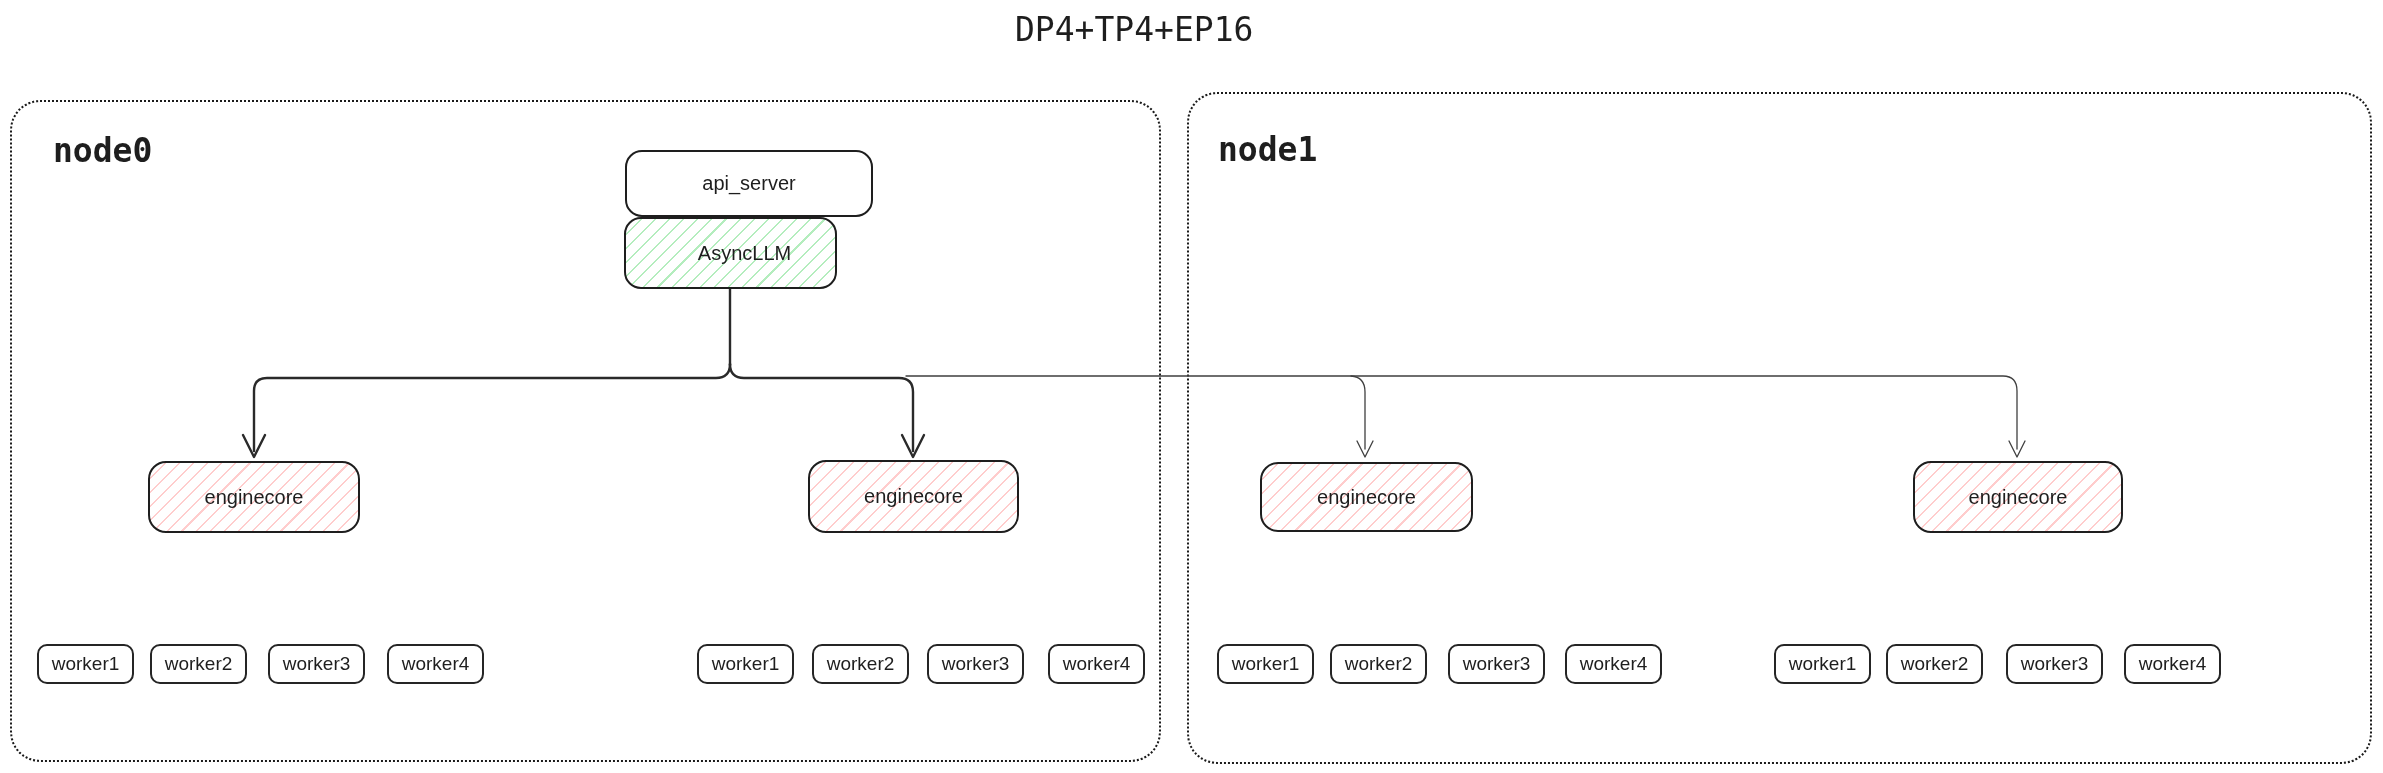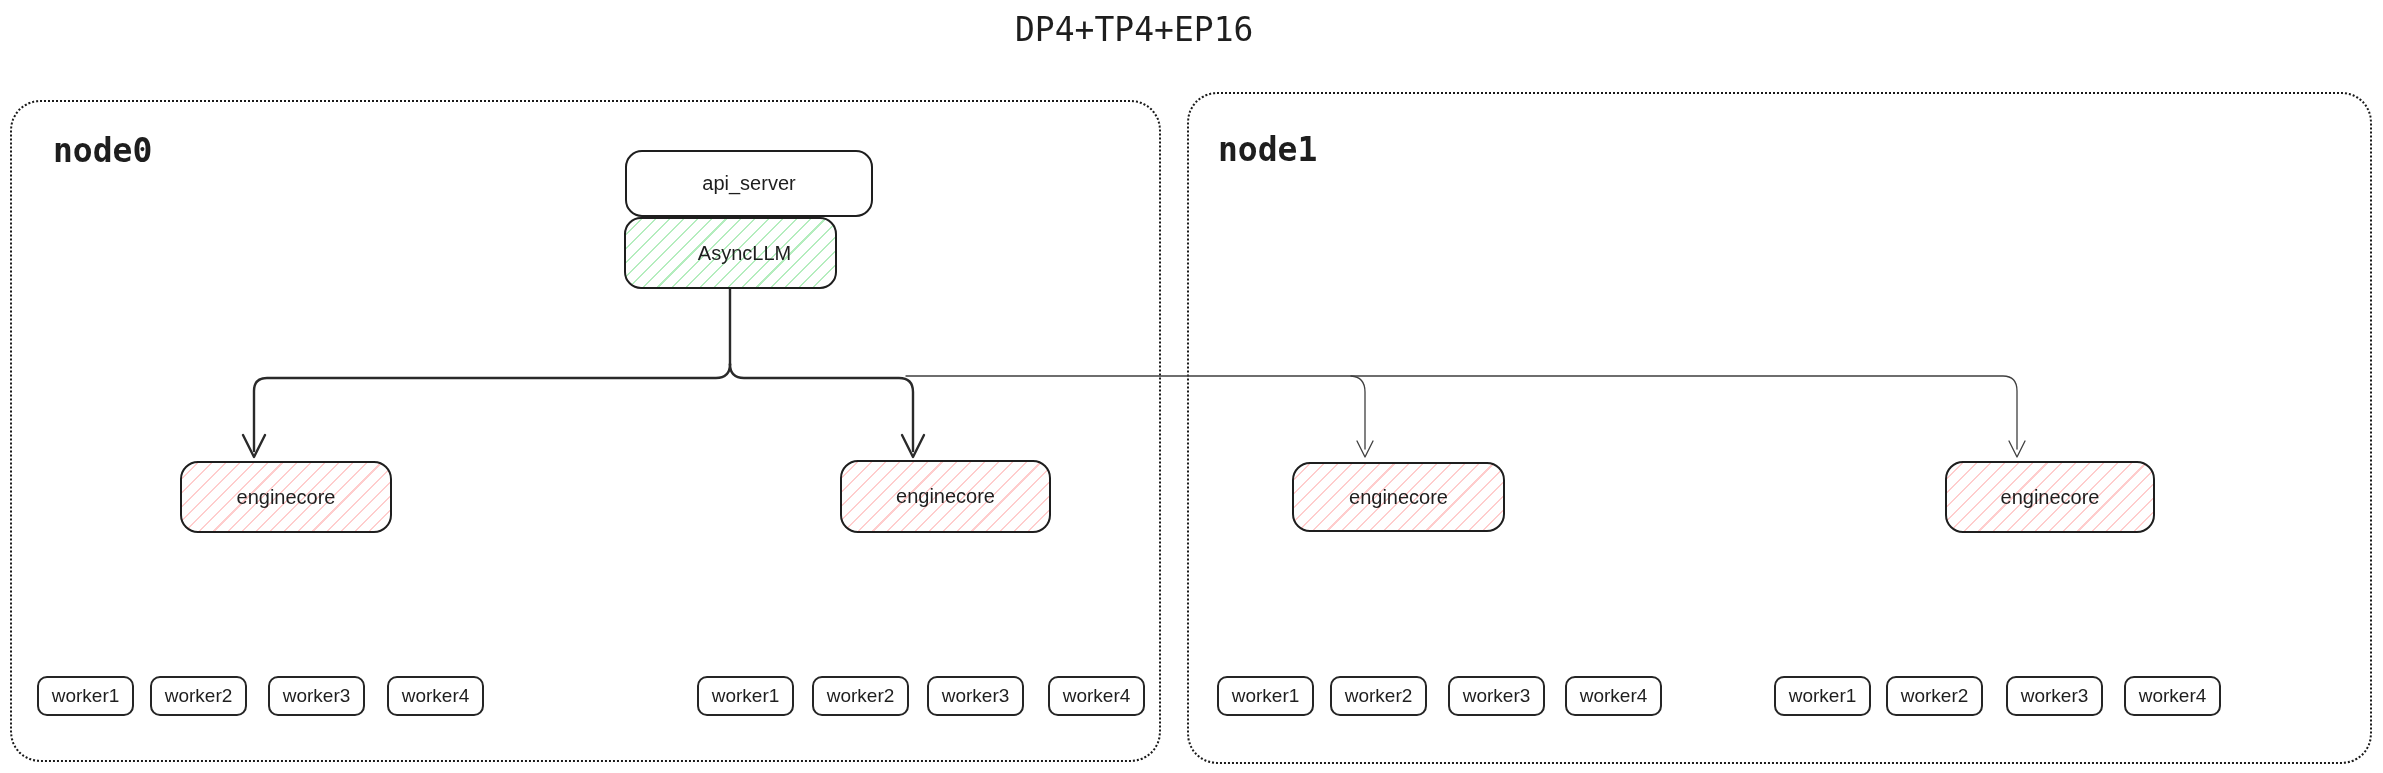--- a/index.html
+++ b/index.html
@@ -51,21 +51,21 @@
     background-color: #ffffff;
     display: flex;
     align-items: center;
     justify-content: center;
     color: #1e1e1e;
     white-space: nowrap;
   }
   .big { border-radius: 17px; font-size: 20px; }
   .api  { left: 625px; top: 150px; width: 248px; height: 67px; }
   .llm  { left: 624px; top: 217px; width: 213px; height: 72px; padding-left: 28px; }
-  .eng  { border-radius: 18px; font-size: 20px; margin-left: 32px; }
+  .eng  { border-radius: 18px; font-size: 20px; }
   .eng.e1 { left: 148px;  top: 461px; width: 212px; height: 72px; }
   .eng.e2 { left: 808px;  top: 460px; width: 211px; height: 73px; }
   .eng.e3 { left: 1260px; top: 462px; width: 213px; height: 70px; }
   .eng.e4 { left: 1913px; top: 461px; width: 210px; height: 72px; }
   .hatch-green {
     background-image: repeating-linear-gradient(135deg,
       rgba(105,219,124,0.50) 0px, rgba(105,219,124,0.50) 1.5px,
       transparent 1.5px, transparent 10px);
   }
   .hatch-red {
@@ -81,21 +81,20 @@
     height: 40px;
     border: 2px solid #252525;
     border-radius: 10px;
     background: #ffffff;
     display: flex;
     align-items: center;
     justify-content: center;
     font-size: 19px;
     color: #1e1e1e;
     white-space: nowrap;
-    margin-top: 32px;
   }
   svg.connectors {
     position: absolute;
     left: 0; top: 0;
     width: 2383px;
     height: 773px;
     pointer-events: none;
   }
   svg.connectors path {
     fill: none;

